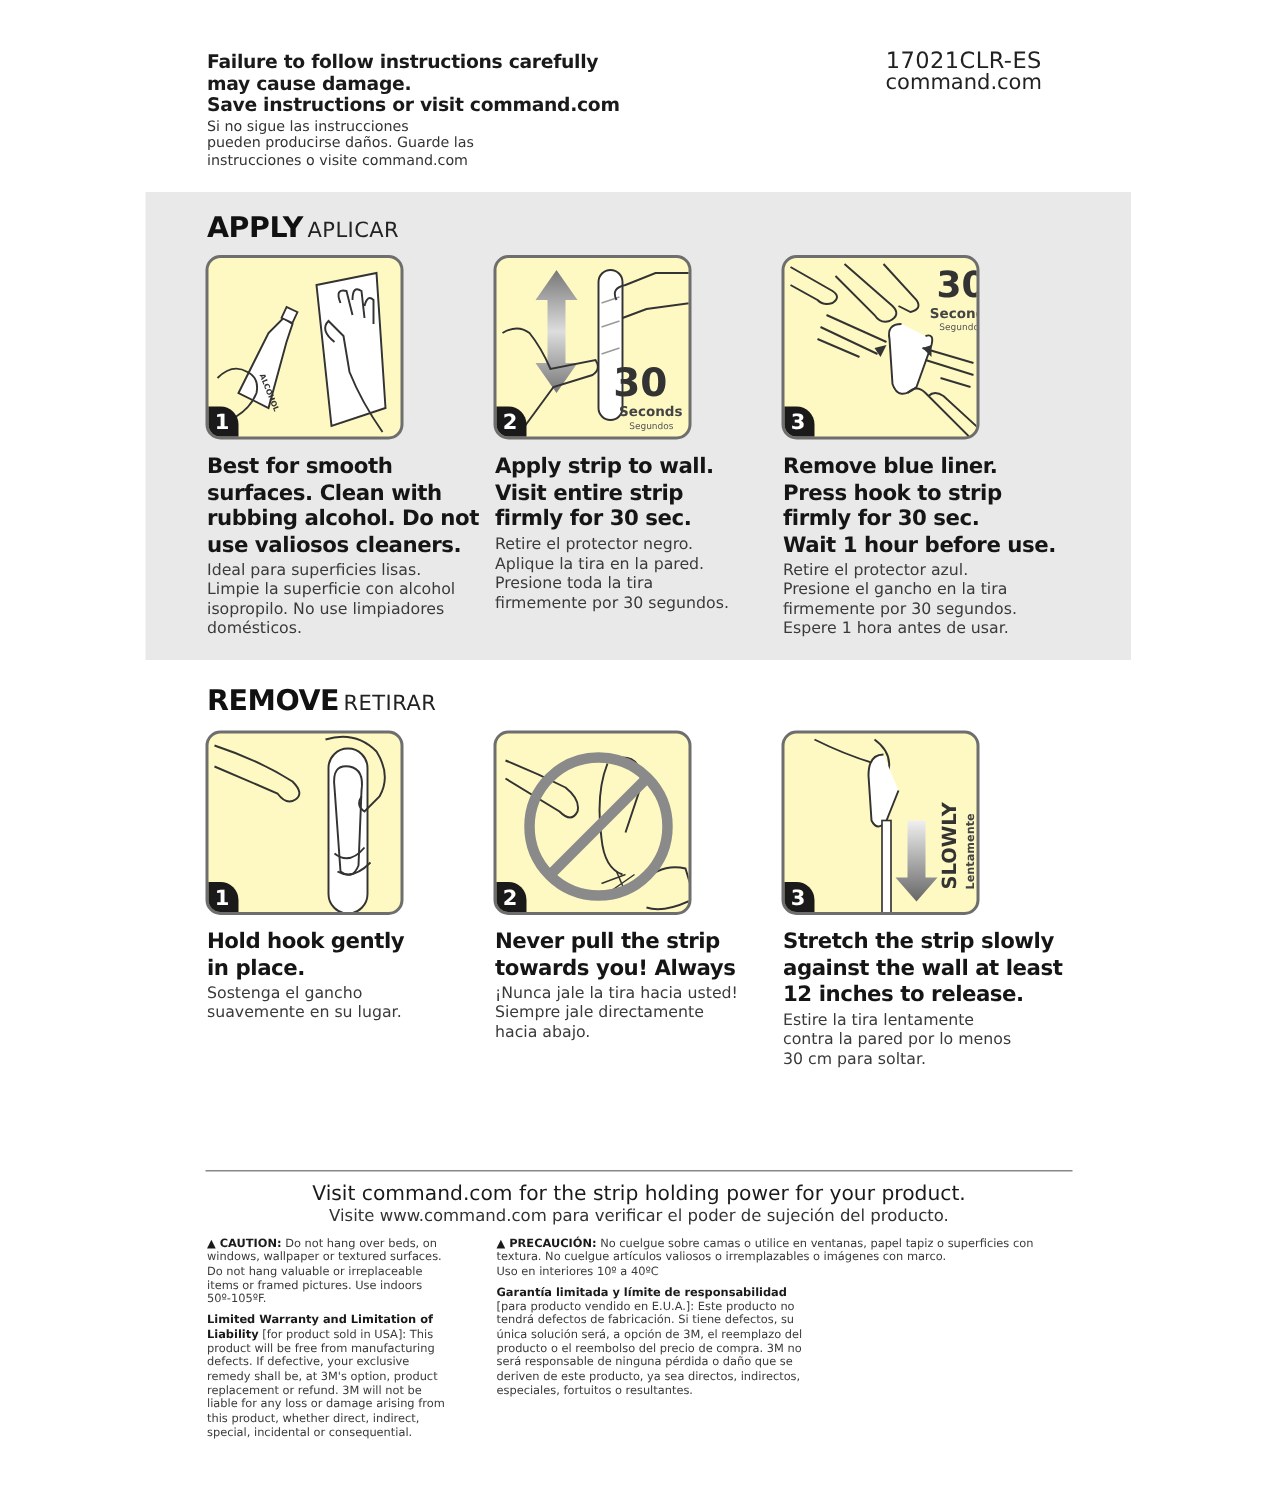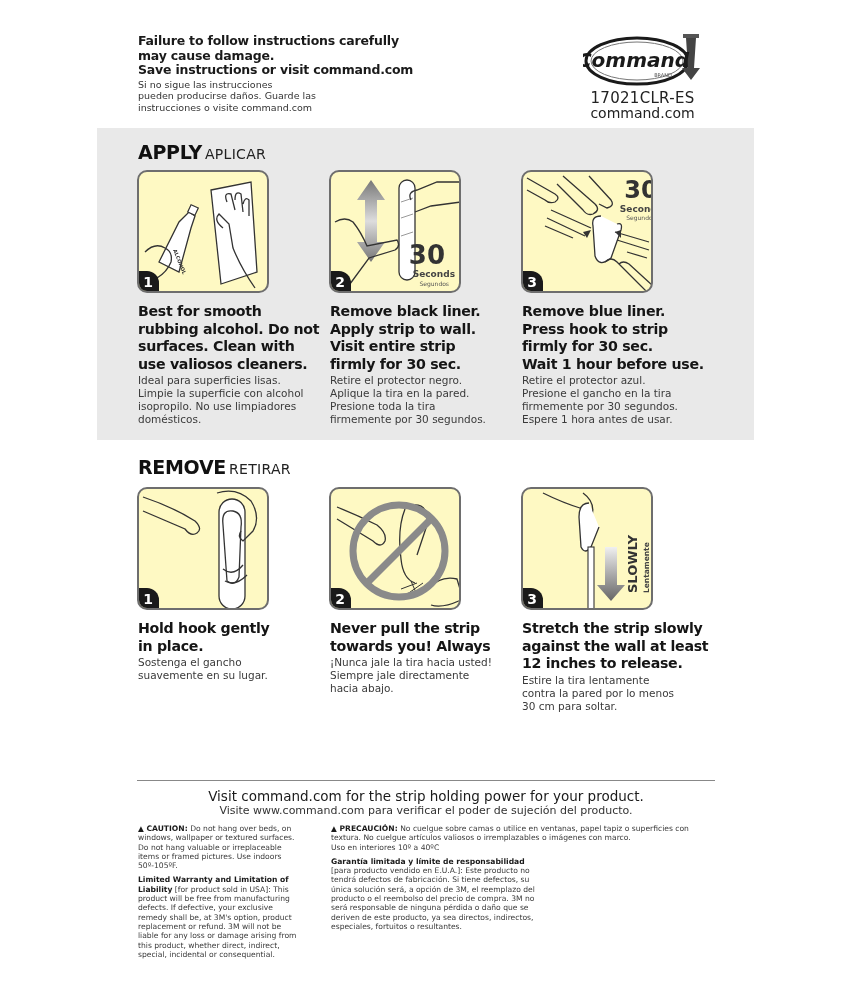--- a/index.html
+++ b/index.html
@@ -48,30 +48,20 @@
     <div>Save instructions or visit command.com</div>
   </div>
   <div class="warn-es">
     <div>Si no sigue las instrucciones</div>
     <div>pueden producirse daños. Guarde las</div>
     <div>instrucciones o visite command.com</div>
   </div>
 </div>
 
 <div class="logo-wrap">
-  <div class="logo">
-    <svg width="120" height="58" viewBox="0 0 120 58">
-      <ellipse cx="54" cy="31" rx="51" ry="23" fill="#fff" stroke="#1a1a1a" stroke-width="3"></ellipse>
-      <ellipse cx="54" cy="31" rx="46" ry="19" fill="none" stroke="#777" stroke-width="1"></ellipse>
-      <rect x="100" y="4" width="16" height="4" fill="#555"></rect>
-      <path d="M103 8 L113 8 L111 38 L117 38 L108 50 L99 38 L105 38 Z" fill="#444"></path>
-      <text x="50" y="37" text-anchor="middle" font-family="DejaVu Sans, sans-serif" font-weight="bold" font-style="italic" font-size="20" fill="#1a1a1a">Command</text>
-      <text x="80" y="47" text-anchor="middle" font-family="DejaVu Sans, sans-serif" font-size="5" fill="#555">BRAND</text>
-    </svg>
-  </div>
   <div class="sku">17021CLR-ES</div>
   <div class="site">command.com</div>
 </div>
 
 <div class="apply-band"></div>
 <div class="section-title" style="left:138px; top:141px;">
   <span>APPLY</span><span class="es">APLICAR</span>
 </div>
 
 <div class="panel" style="left:137px; top:170px;">
@@ -81,22 +71,22 @@
     <path d="M20 90 L40 50 L50 40 L56 44 L52 56 L40 100 Z" fill="#fff" stroke="#333" stroke-width="1.3"></path>
     <rect x="50" y="34" width="8" height="8" transform="rotate(25 54 38)" fill="#fff" stroke="#333" stroke-width="1.2"></rect>
     <text x="34" y="78" transform="rotate(68 34 78)" font-family="DejaVu Sans, sans-serif" font-size="5" font-weight="bold" fill="#333">ALCOHOL</text>
     <path d="M6 80 q10 -10 20 -4 q8 4 6 14 q-4 10 -14 16 L2 118" fill="none" stroke="#333" stroke-width="1.3"></path>
   </svg>
   <div class="step-num">1</div>
 </div>
 <div class="step-text" style="left:138px; top:303px;">
   <div class="en">
     <div>Best for smooth</div>
+    <div>surfaces. Clean with</div>
     <div>rubbing alcohol. Do not</div>
-    <div>surfaces. Clean with</div>
     <div>use valiosos cleaners.</div>
   </div>
   <div class="es">
     <div>Ideal para superficies lisas.</div>
     <div>Limpie la superficie con alcohol</div>
     <div>isopropilo. No use limpiadores</div>
     <div>domésticos.</div>
   </div>
 </div>
 
@@ -115,21 +105,20 @@
     <path d="M80 28 q-4 -8 6 -10 l20 -8 l26 0 M84 40 l16 -6 l30 -4" fill="none" stroke="#333" stroke-width="1.3"></path>
     <path d="M4 50 q10 -6 18 0 q8 10 14 24 l30 -6 q4 6 -2 10 l-26 8 l-22 30" fill="none" stroke="#333" stroke-width="1.3"></path>
     <text x="114" y="92" text-anchor="end" font-family="DejaVu Sans, sans-serif" font-weight="bold" font-size="26" fill="#333">30</text>
     <text x="124" y="105" text-anchor="end" font-family="DejaVu Sans, sans-serif" font-weight="bold" font-size="9" fill="#444">Seconds</text>
     <text x="118" y="114" text-anchor="end" font-family="DejaVu Sans, sans-serif" font-size="6" fill="#555">Segundos</text>
   </svg>
   <div class="step-num">2</div>
 </div>
 <div class="step-text" style="left:330px; top:303px;">
   <div class="en">
-    <div>Remove black liner.</div>
     <div>Apply strip to wall.</div>
     <div>Visit entire strip</div>
     <div>firmly for 30 sec.</div>
   </div>
   <div class="es">
     <div>Retire el protector negro.</div>
     <div>Aplique la tira en la pared.</div>
     <div>Presione toda la tira</div>
     <div>firmemente por 30 segundos.</div>
   </div>

